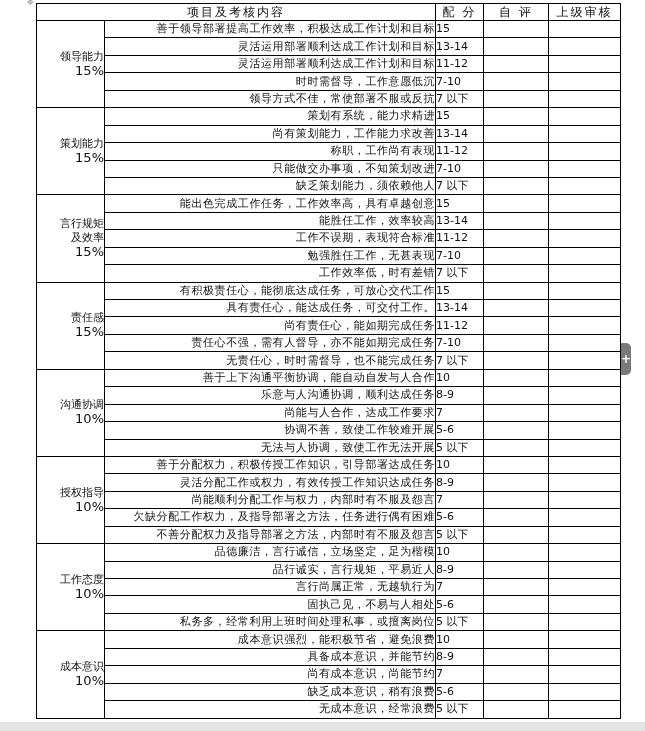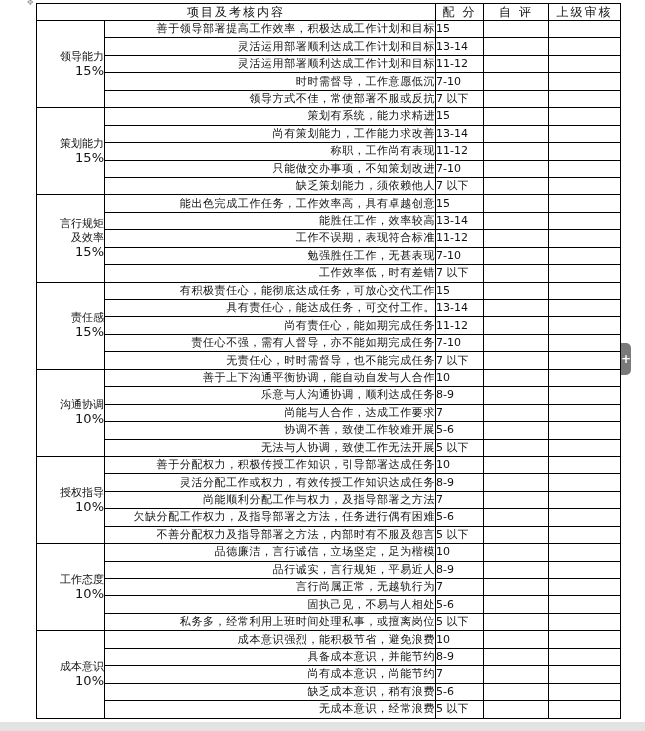--- a/index.html
+++ b/index.html
@@ -252,21 +252,21 @@
       <td></td>
       <td></td>
     </tr>
     <tr>
       <td class="content">灵活分配工作或权力，有效传授工作知识达成任务</td>
       <td class="score">8-9</td>
       <td></td>
       <td></td>
     </tr>
     <tr>
-      <td class="content">尚能顺利分配工作与权力，及指导部署之方法</td>
+      <td class="content">尚能顺利分配工作与权力，内部时有不服及怨言</td>
       <td class="score">7</td>
       <td></td>
       <td></td>
     </tr>
     <tr>
       <td class="content">欠缺分配工作权力，及指导部署之方法，任务进行偶有困难</td>
       <td class="score">5-6</td>
       <td></td>
       <td></td>
     </tr>

